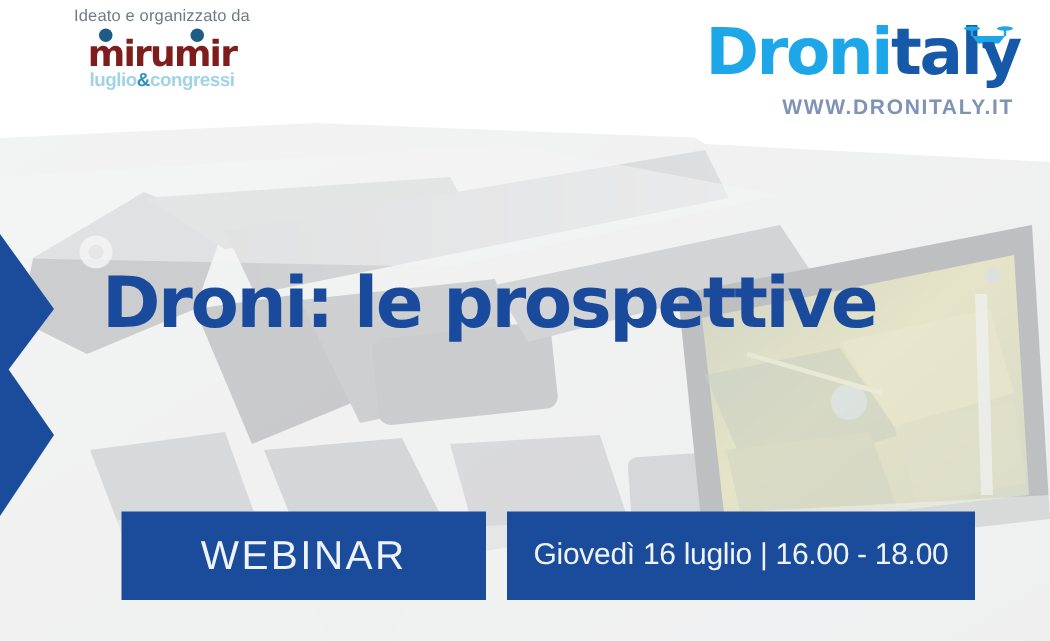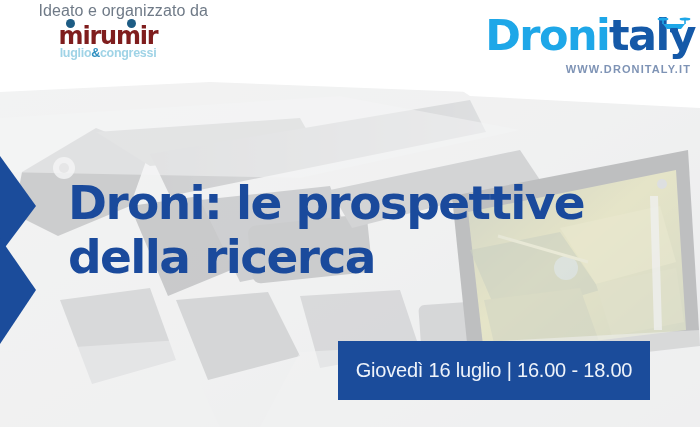--- a/index.html
+++ b/index.html
@@ -39,26 +39,25 @@
   .header-band svg { position:absolute; left:0; top:0; }
 
   
   .mirumir-block {
     position:absolute; left:8px; top:4px;
     width:200px;
     z-index:8;
     text-align:center;
   }
   .ideato {
-    font-size:16px;
+    font-size:11px;
     color:#6f7a87;
     letter-spacing:.1px;
     line-height:14px;
     margin-bottom:3px;
-    text-align:right;
   }
   .mirumir-logo {
     position:relative;
     width:140px; margin:0 auto;
     height:46px;
   }
   .mirumir-word {
     font-size:24px;
     font-weight:bold;
     letter-spacing:-1.2px;
@@ -84,42 +83,42 @@
     width:9px; height:9px;
     border-radius:50%;
     background:#1d5c84;
     z-index:4;
   }
   .dot-a { left:28px; top:-2px; }
   .dot-b { left:89px; top:-2px; }
 
   
   .dronitaly-block {
-    position:absolute; right:5px; top:12px;
+    position:absolute; right:20px; top:12px;
     z-index:8;
     text-align:right;
   }
   .dronitaly-word {
     font-size:43px;
     font-weight:bold;
     line-height:46px;
     letter-spacing:-1.6px;
     font-family:"DejaVu Sans", sans-serif;
     white-space:nowrap;
   }
   .dr-light { color:#1ea7e8; }
   .dr-dark  { color:#1559a8; }
   .drone-mark {
     position:absolute;
     right:4px; top:2px;
     width:34px; height:22px;
     z-index:9;
   }
   .dronitaly-url {
-    font-size:11px;
+    font-size:14px;
     font-weight:bold;
     letter-spacing:1.1px;
     color:#7e93b5;
     margin-top:5px;
     margin-right:4px;
   }
 
   
   .chevron {
     position:absolute; left:0; top:150px;
@@ -275,18 +274,18 @@
 
   <div class="chevron">
     <svg viewBox="0 0 62 200" xmlns="http://www.w3.org/2000/svg" aria-hidden="true">
       <path d="M0 6 L36 56 L0 104 Z" fill="#1b4c9b"></path>
       <path d="M0 88 L36 140 L0 194 Z" fill="#1b4c9b"></path>
     </svg>
   </div>
 
   <div class="title">
     <span class="l1">Droni: le prospettive</span>
-    <span class="l2">della ricerca</span>
-  </div>
-
+  </div>
+
+  <div class="box box-webinar">WEBINAR</div>
   <div class="box box-date">Giovedì 16 luglio | 16.00 - 18.00</div>
 
 </div>
 
 </body></html>

